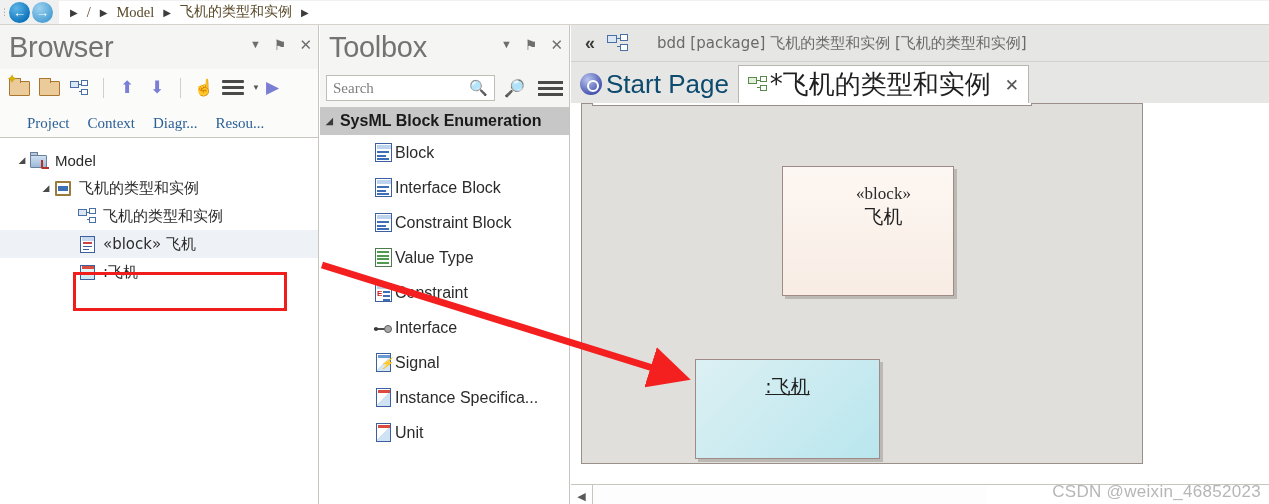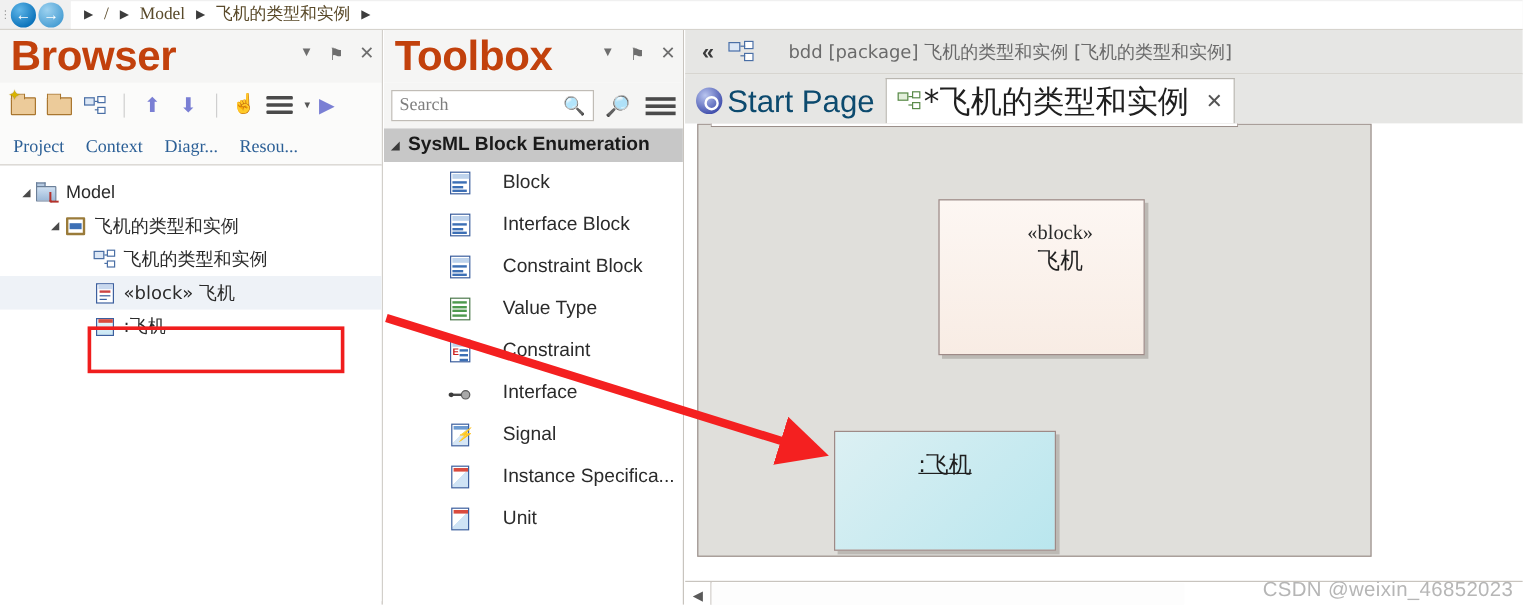--- a/index.html
+++ b/index.html
@@ -58,21 +58,21 @@
     background: #ffffff;
     border-right: 1px solid #c8c4be;
   }
   .panel-header {
     height: 44px; position: relative;
     display: flex; align-items: center;
     background: #f5f5f4;
   }
   .panel-title {
     font-family: "Liberation Sans", sans-serif;
-    font-size: 35px; color: #c2410c; font-weight: 700;
+    font-size: 29px; color: #737373; font-weight: 400;
     padding-left: 9px; letter-spacing: -0.3px;
   }
   .panel-ctrls {
     position: absolute; right: 6px; top: 12px;
     display: flex; align-items: center; gap: 13px;
     color: #6e6e6e;
   }
   .ctrl { cursor: default; line-height: 1; }
   .ctrl-caret { font-size: 11px; }
   .ctrl-pin  { font-size: 14px; }
@@ -107,21 +107,21 @@
     font-size: 17px; color: #7a7fd4; line-height: 24px; text-align: center; width: 24px;
   }
   .hand { font-size: 16px; color: #8f8fd0; line-height: 24px; text-align:center; width: 24px;}
   .hamburger { display:flex; flex-direction:column; justify-content:center; gap:3px; width:22px; height:24px;}
   .hamburger i { display:block; height:3px; background:#4a4a4a; border-radius:1px; }
   .tiny-caret { font-size: 8px; color:#555; margin-left:2px; }
   .play { color:#7a7fd4; font-size: 17px; line-height:24px; }
 
   .panel-tabs {
     height: 32px; display: flex; align-items: flex-end;
-    background: #fbfbfa; padding-left: 2px;
+    background: #fbfbfa; padding-left: 18px;
     border-bottom: 1px solid #c8c4be;
   }
   .ptab {
     font-size: 15px; color: #2b5f96;
     font-family: "Liberation Serif", serif;
     padding: 2px 9px 5px 9px; white-space: nowrap;
   }
   .ptab.active { color: #2b5f96; }
 
   #tree {
@@ -253,21 +253,21 @@
     display:flex; align-items:center;
     font-weight: bold; font-size: 16px; color:#1a1a1a;
     padding-left: 6px;
   }
   .tbx-group .tw { font-size: 9px; color:#3a3a3a; margin-right: 7px; }
   .tbx-item {
     height: 35px; display:flex; align-items:center;
     padding-left: 54px; background:#ffffff;
     font-size: 16px; color:#2b2b2b;
   }
-  .tbx-item .lbl { margin-left: 26px; white-space: nowrap; }
+  .tbx-item .lbl { margin-left: 2px; white-space: nowrap; }
   .tbx-ic { width:19px; height:19px; position:relative; flex:none; }
 
   .mini-block .fr { position:absolute; left:1px; top:0; width:17px; height:19px; border:1.5px solid #3c5f9e; background:#fff;}
   .mini-block .hd { position:absolute; left:2.5px; top:1.5px; width:14px; height:4px; background:#bed3ec;}
   .mini-block .l { position:absolute; left:3px; background:#3c6fb5; height:2px;}
   .mini-val .fr { position:absolute; left:1px; top:0; width:17px; height:19px; border:1.5px solid #4e7a4e; background:#fff;}
   .mini-val .l { position:absolute; left:3px; background:#4e9a4e; height:2px;}
   .mini-enum .fr { position:absolute; left:1px; top:0; width:17px; height:19px; border:1.5px solid #3c5f9e; background:#fff;}
   .mini-enum .hd { position:absolute; left:2.5px; top:1.5px; width:14px; height:4px; background:#bed3ec;}
   .mini-enum .e { position:absolute; left:3px; top:7px; font-size:8px; color:#cc2020; font-weight:bold; line-height:8px;}

